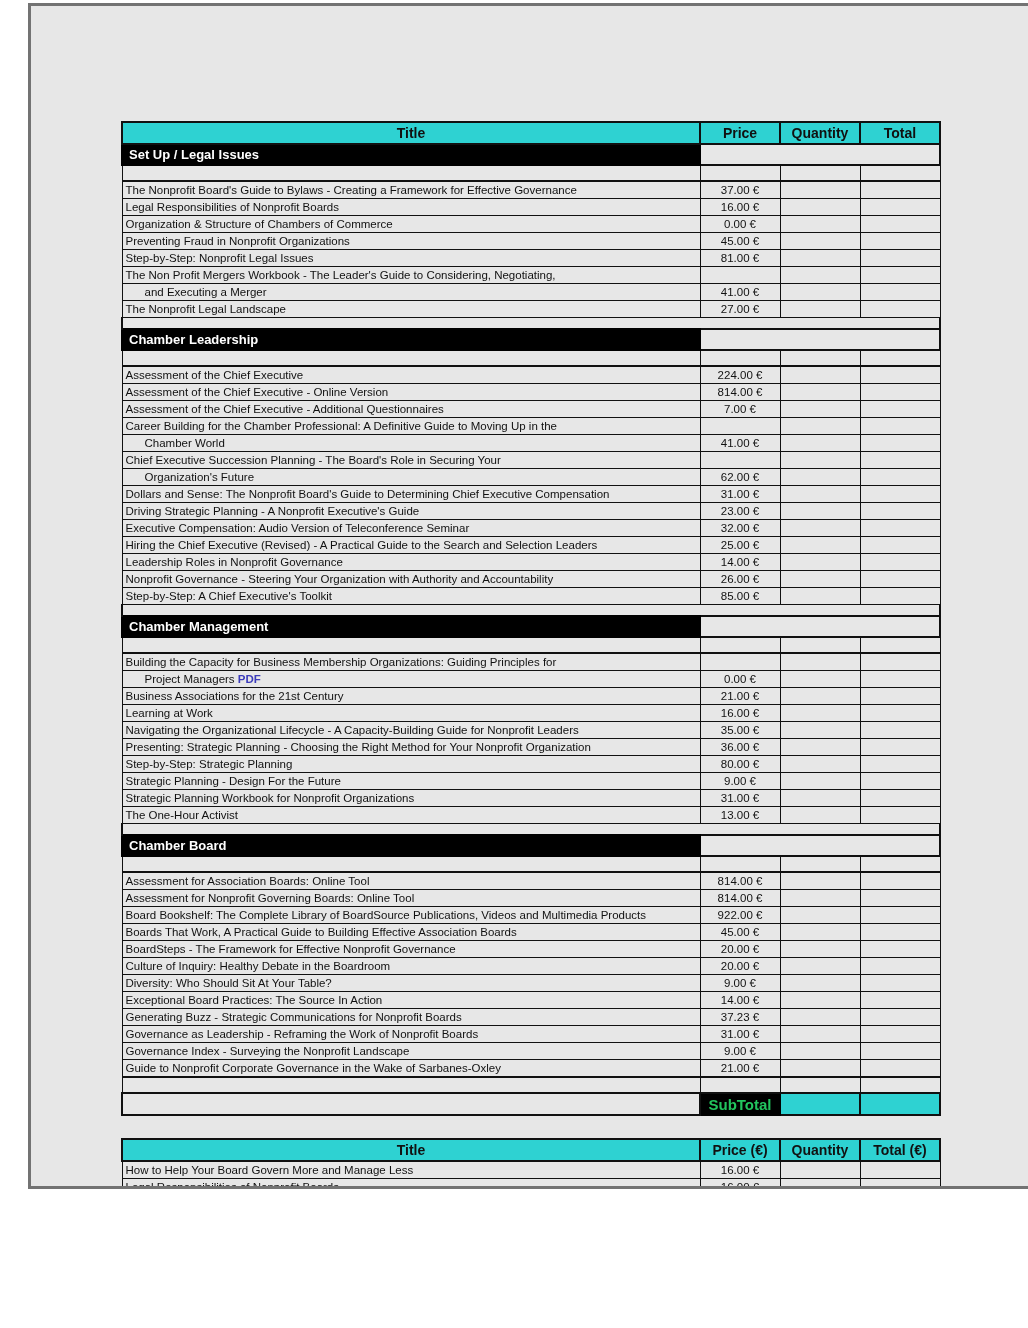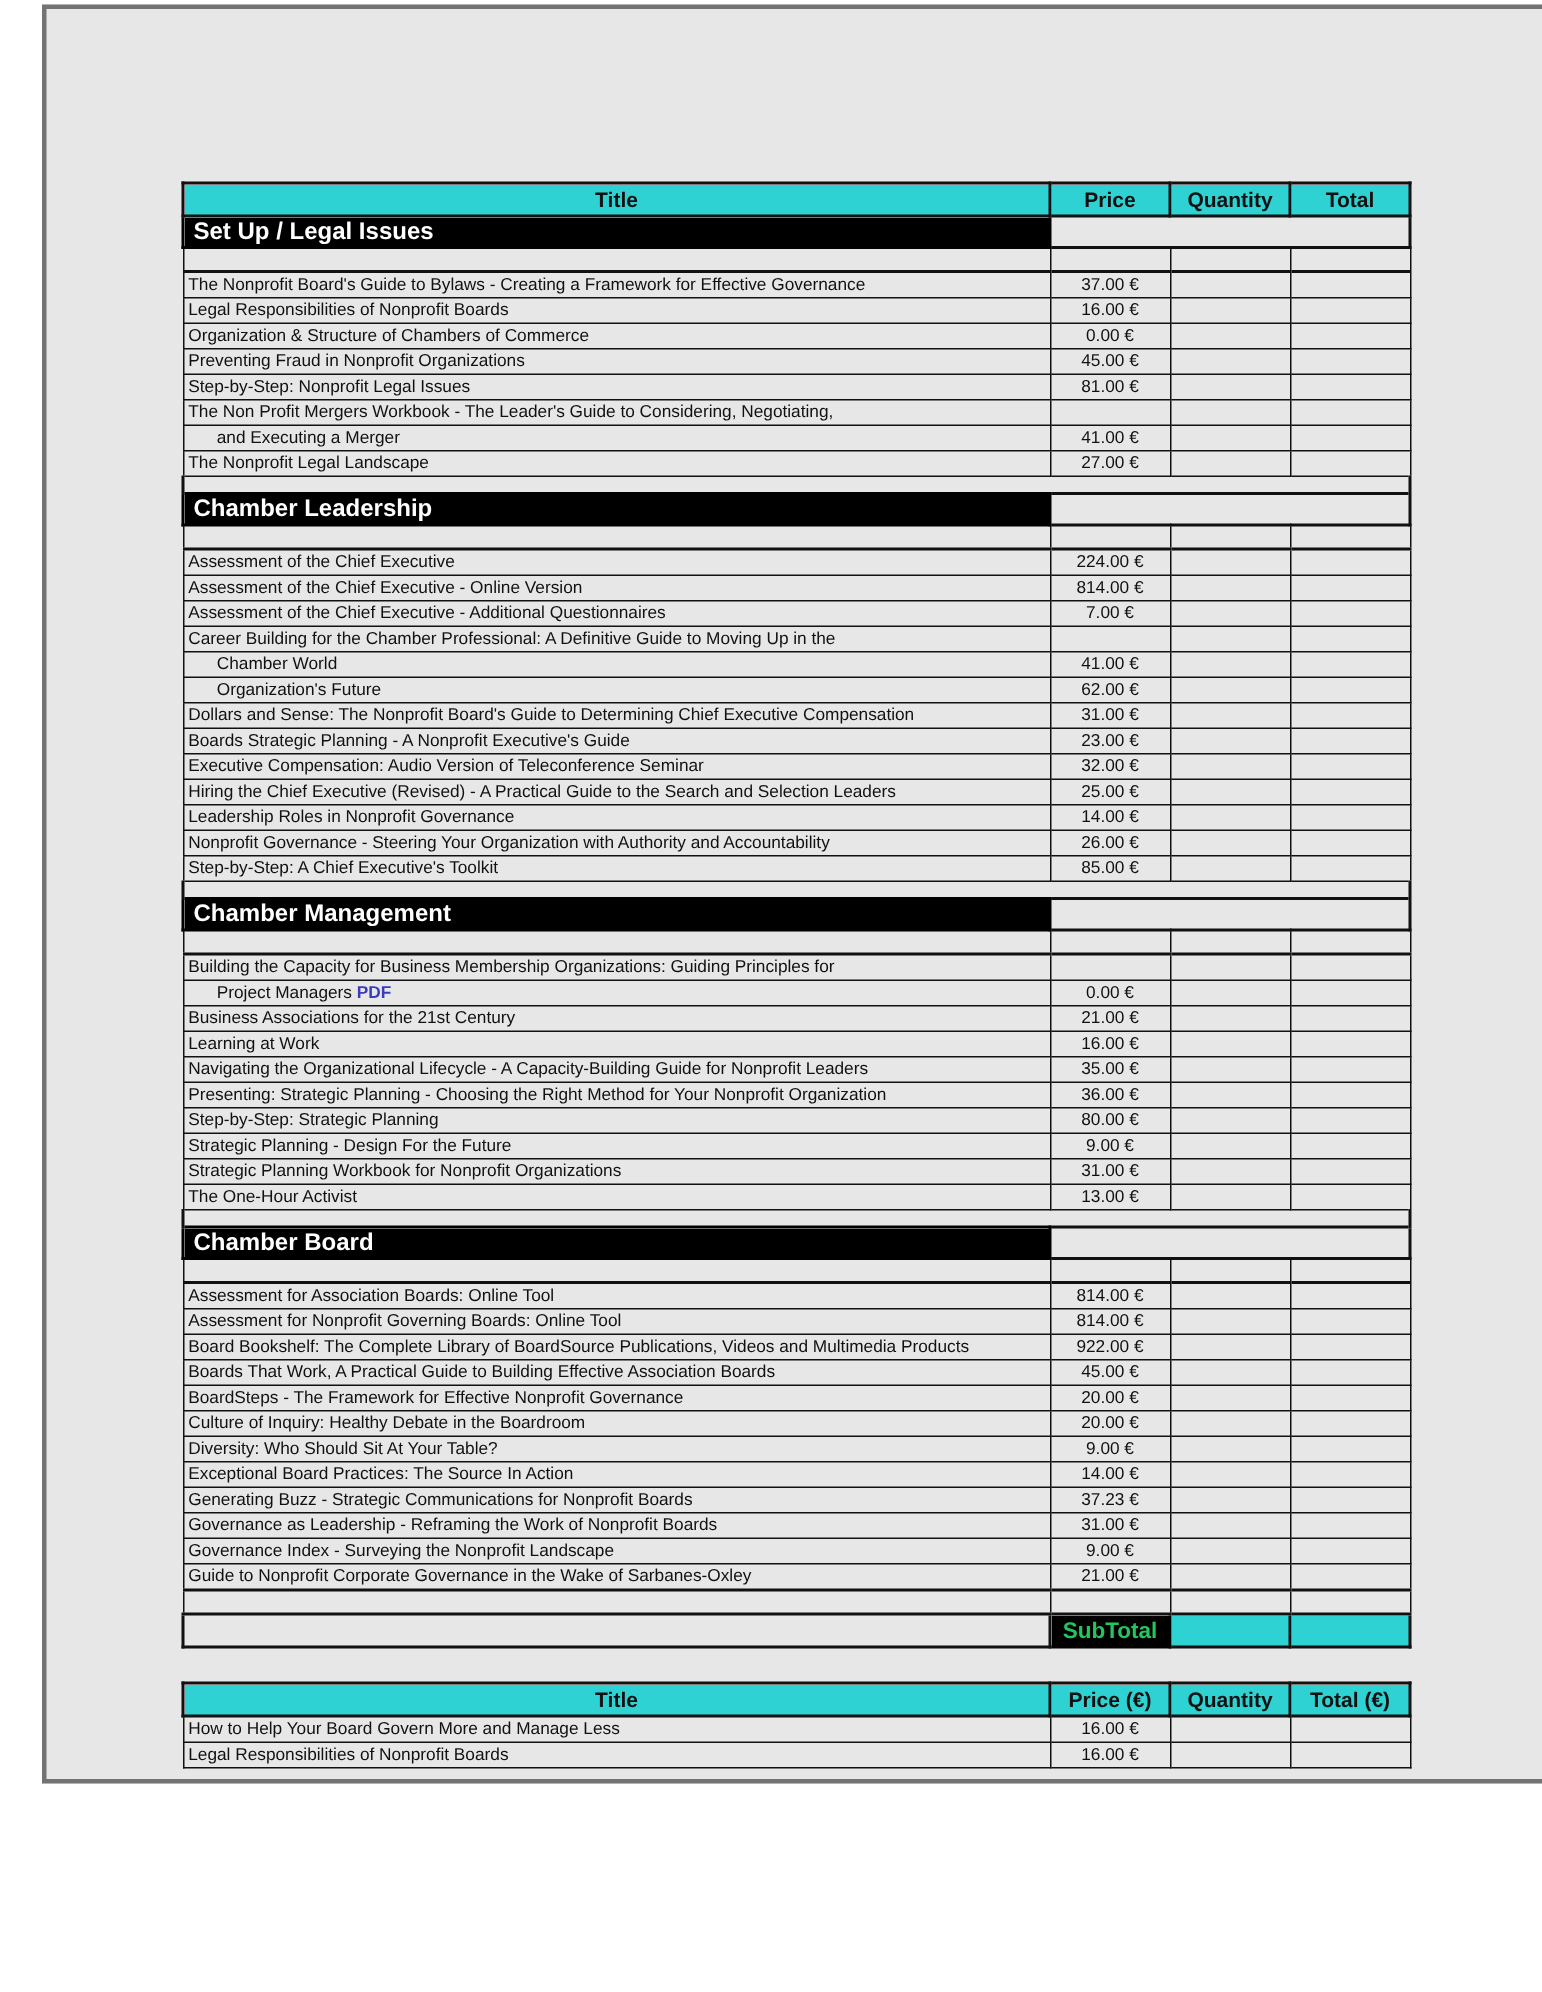--- a/index.html
+++ b/index.html
@@ -63,21 +63,21 @@
     text-align: center;
     height: 20px;
     border: 2px solid #111111;
     color: #111111;
   }
   
   tr.section td.sect-label {
     background: #000000;
     color: #ffffff;
     font-weight: bold;
-    font-size: 16px;
+    font-size: 13px;
     height: 19px;
     border: 2px solid #000000;
     padding-left: 6px;
     text-align: left;
   }
   tr.section td.sect-blank {
     background: #e7e7e7;
     border: 2px solid #111111;
   }
   
@@ -250,33 +250,39 @@
             <td class="qty"></td>
             <td class="total thick-r"></td>
           </tr>
           <tr>
             <td class="title indent thick-l">Chamber World</td>
             <td class="price">41.00 €</td>
             <td class="qty"></td>
             <td class="total thick-r"></td>
           </tr>
           <tr>
+            <td class="title thick-l">Chief Executive Succession Planning - The Board's Role in Securing Your</td>
+            <td class="price"></td>
+            <td class="qty"></td>
+            <td class="total thick-r"></td>
+          </tr>
+          <tr>
             <td class="title indent thick-l">Organization's Future</td>
             <td class="price">62.00 €</td>
             <td class="qty"></td>
             <td class="total thick-r"></td>
           </tr>
           <tr>
             <td class="title thick-l">Dollars and Sense: The Nonprofit Board's Guide to Determining Chief Executive Compensation</td>
             <td class="price">31.00 €</td>
             <td class="qty"></td>
             <td class="total thick-r"></td>
           </tr>
           <tr>
-            <td class="title thick-l">Boards Strategic Planning - A Nonprofit Executive's Guide</td>
+            <td class="title thick-l">Driving Strategic Planning - A Nonprofit Executive's Guide</td>
             <td class="price">23.00 €</td>
             <td class="qty"></td>
             <td class="total thick-r"></td>
           </tr>
           <tr>
             <td class="title thick-l">Executive Compensation: Audio Version of Teleconference Seminar</td>
             <td class="price">32.00 €</td>
             <td class="qty"></td>
             <td class="total thick-r"></td>
           </tr>

